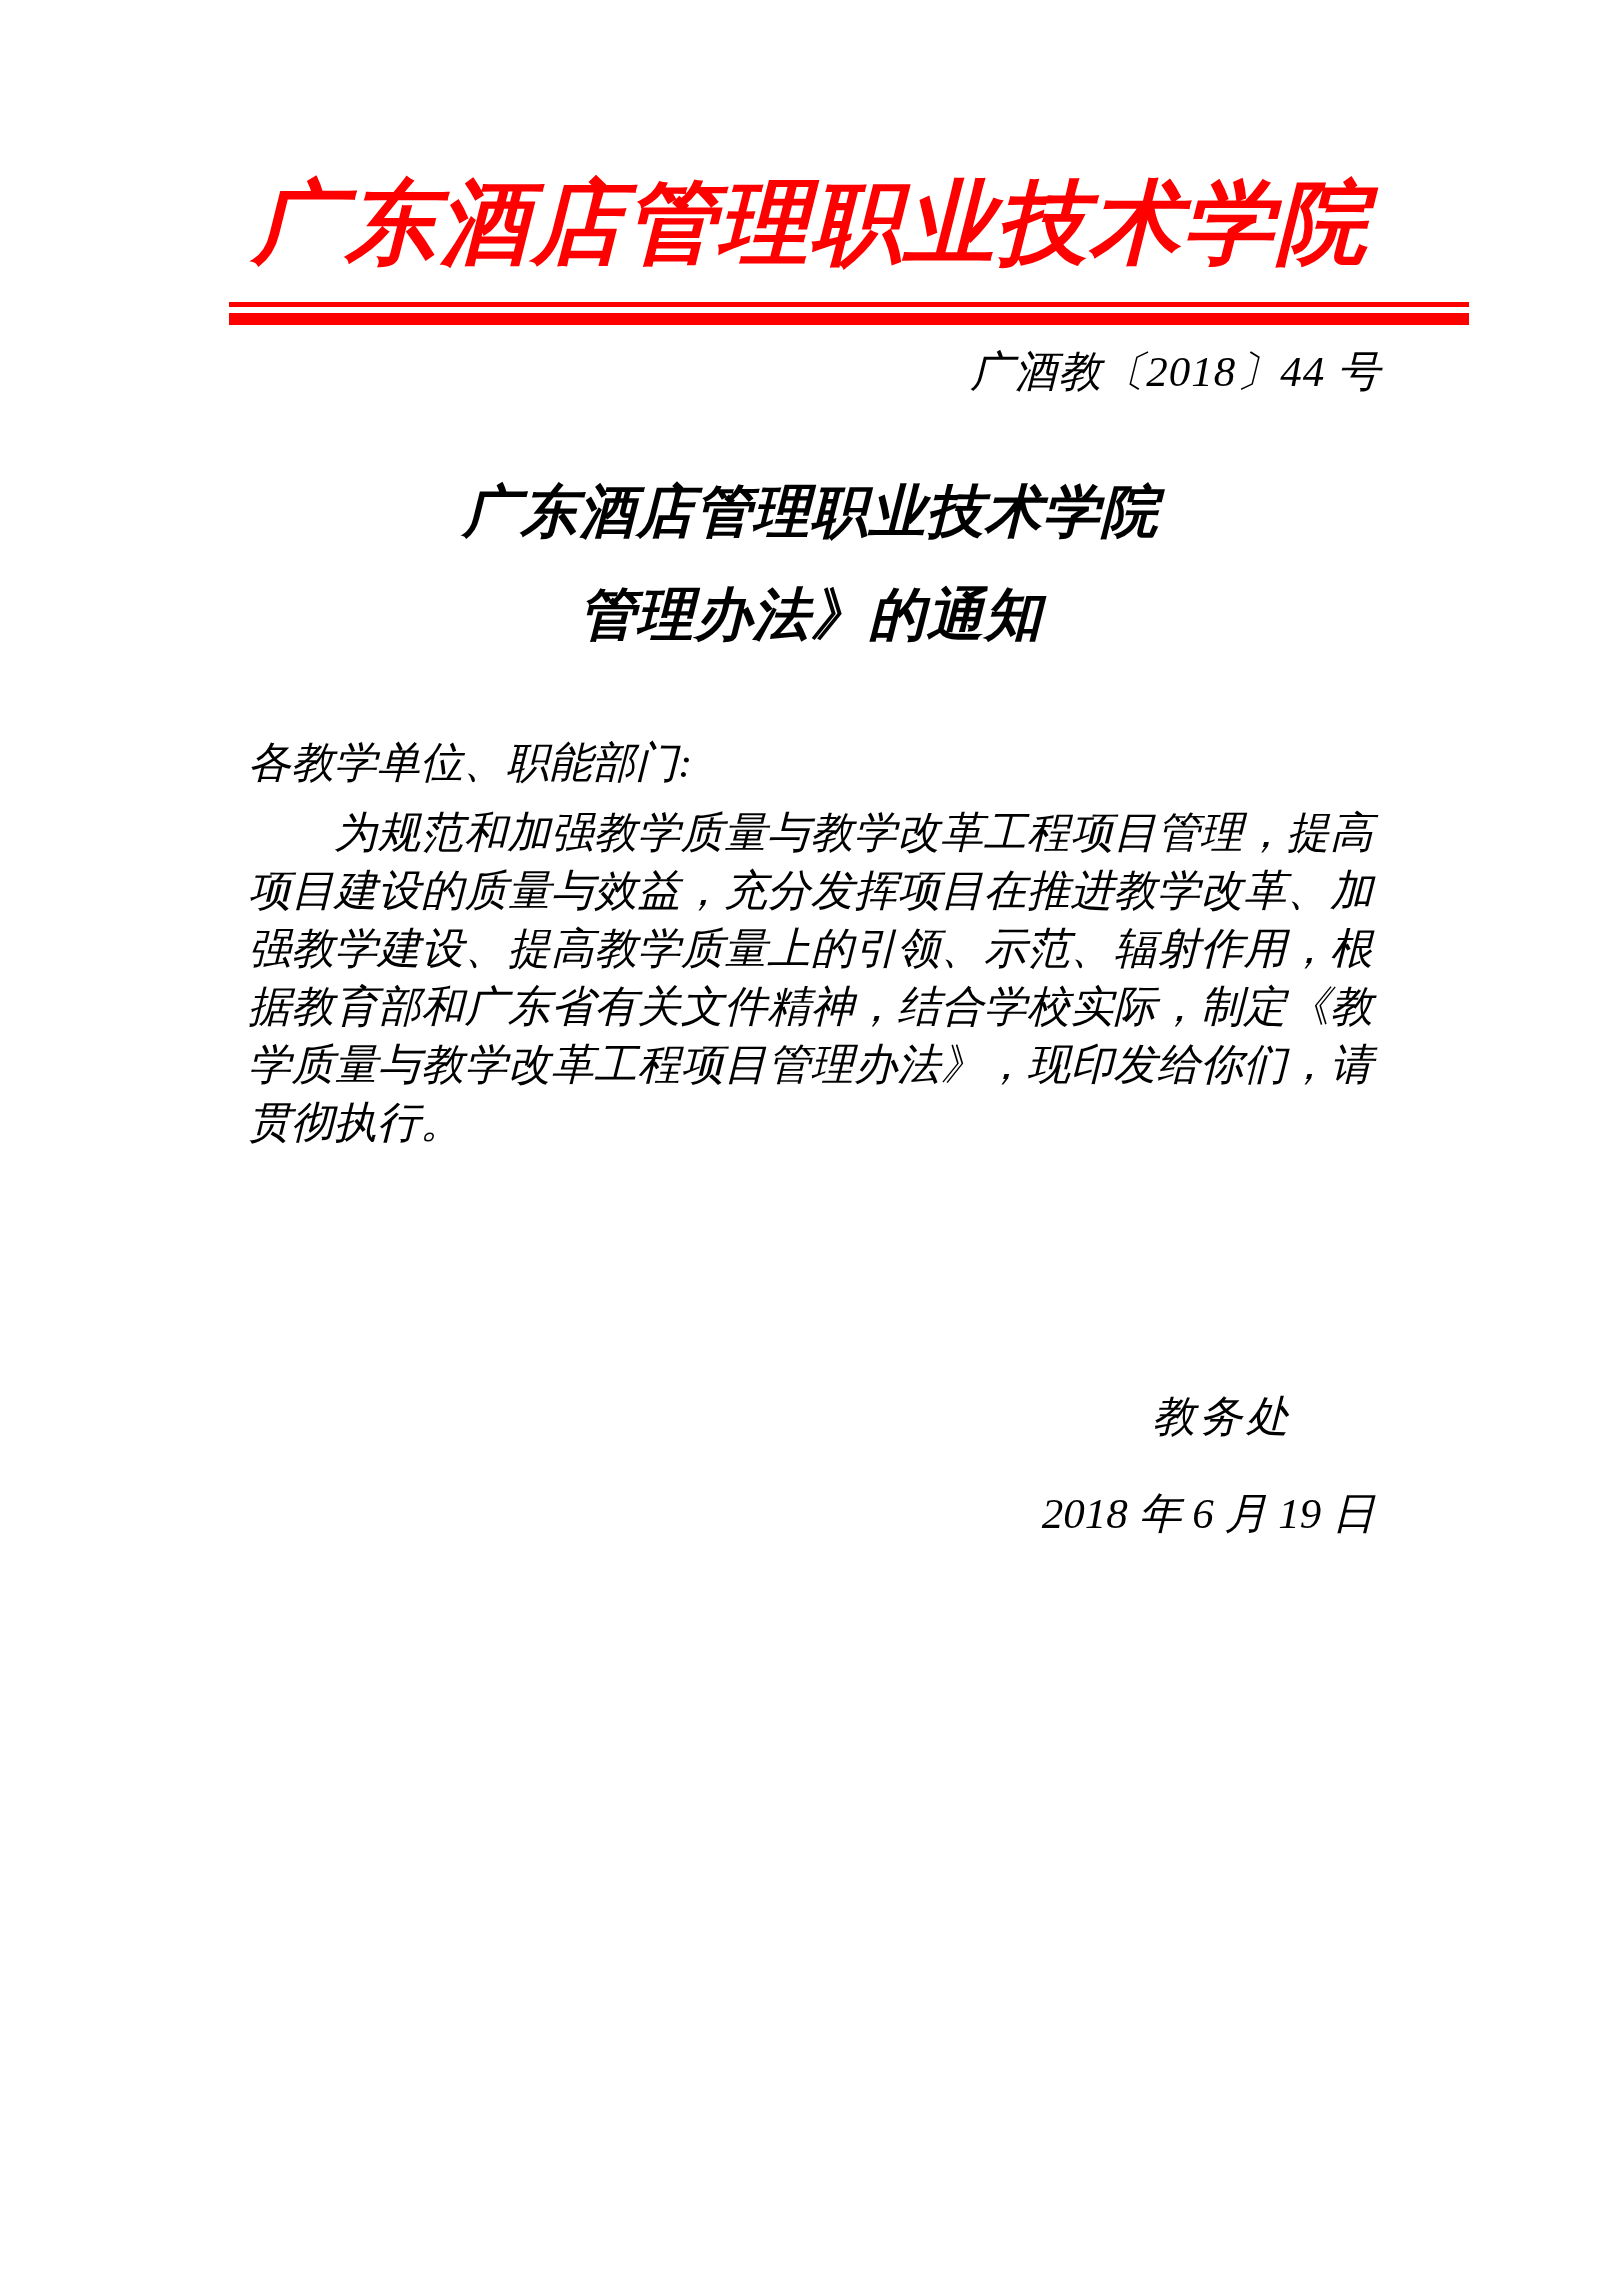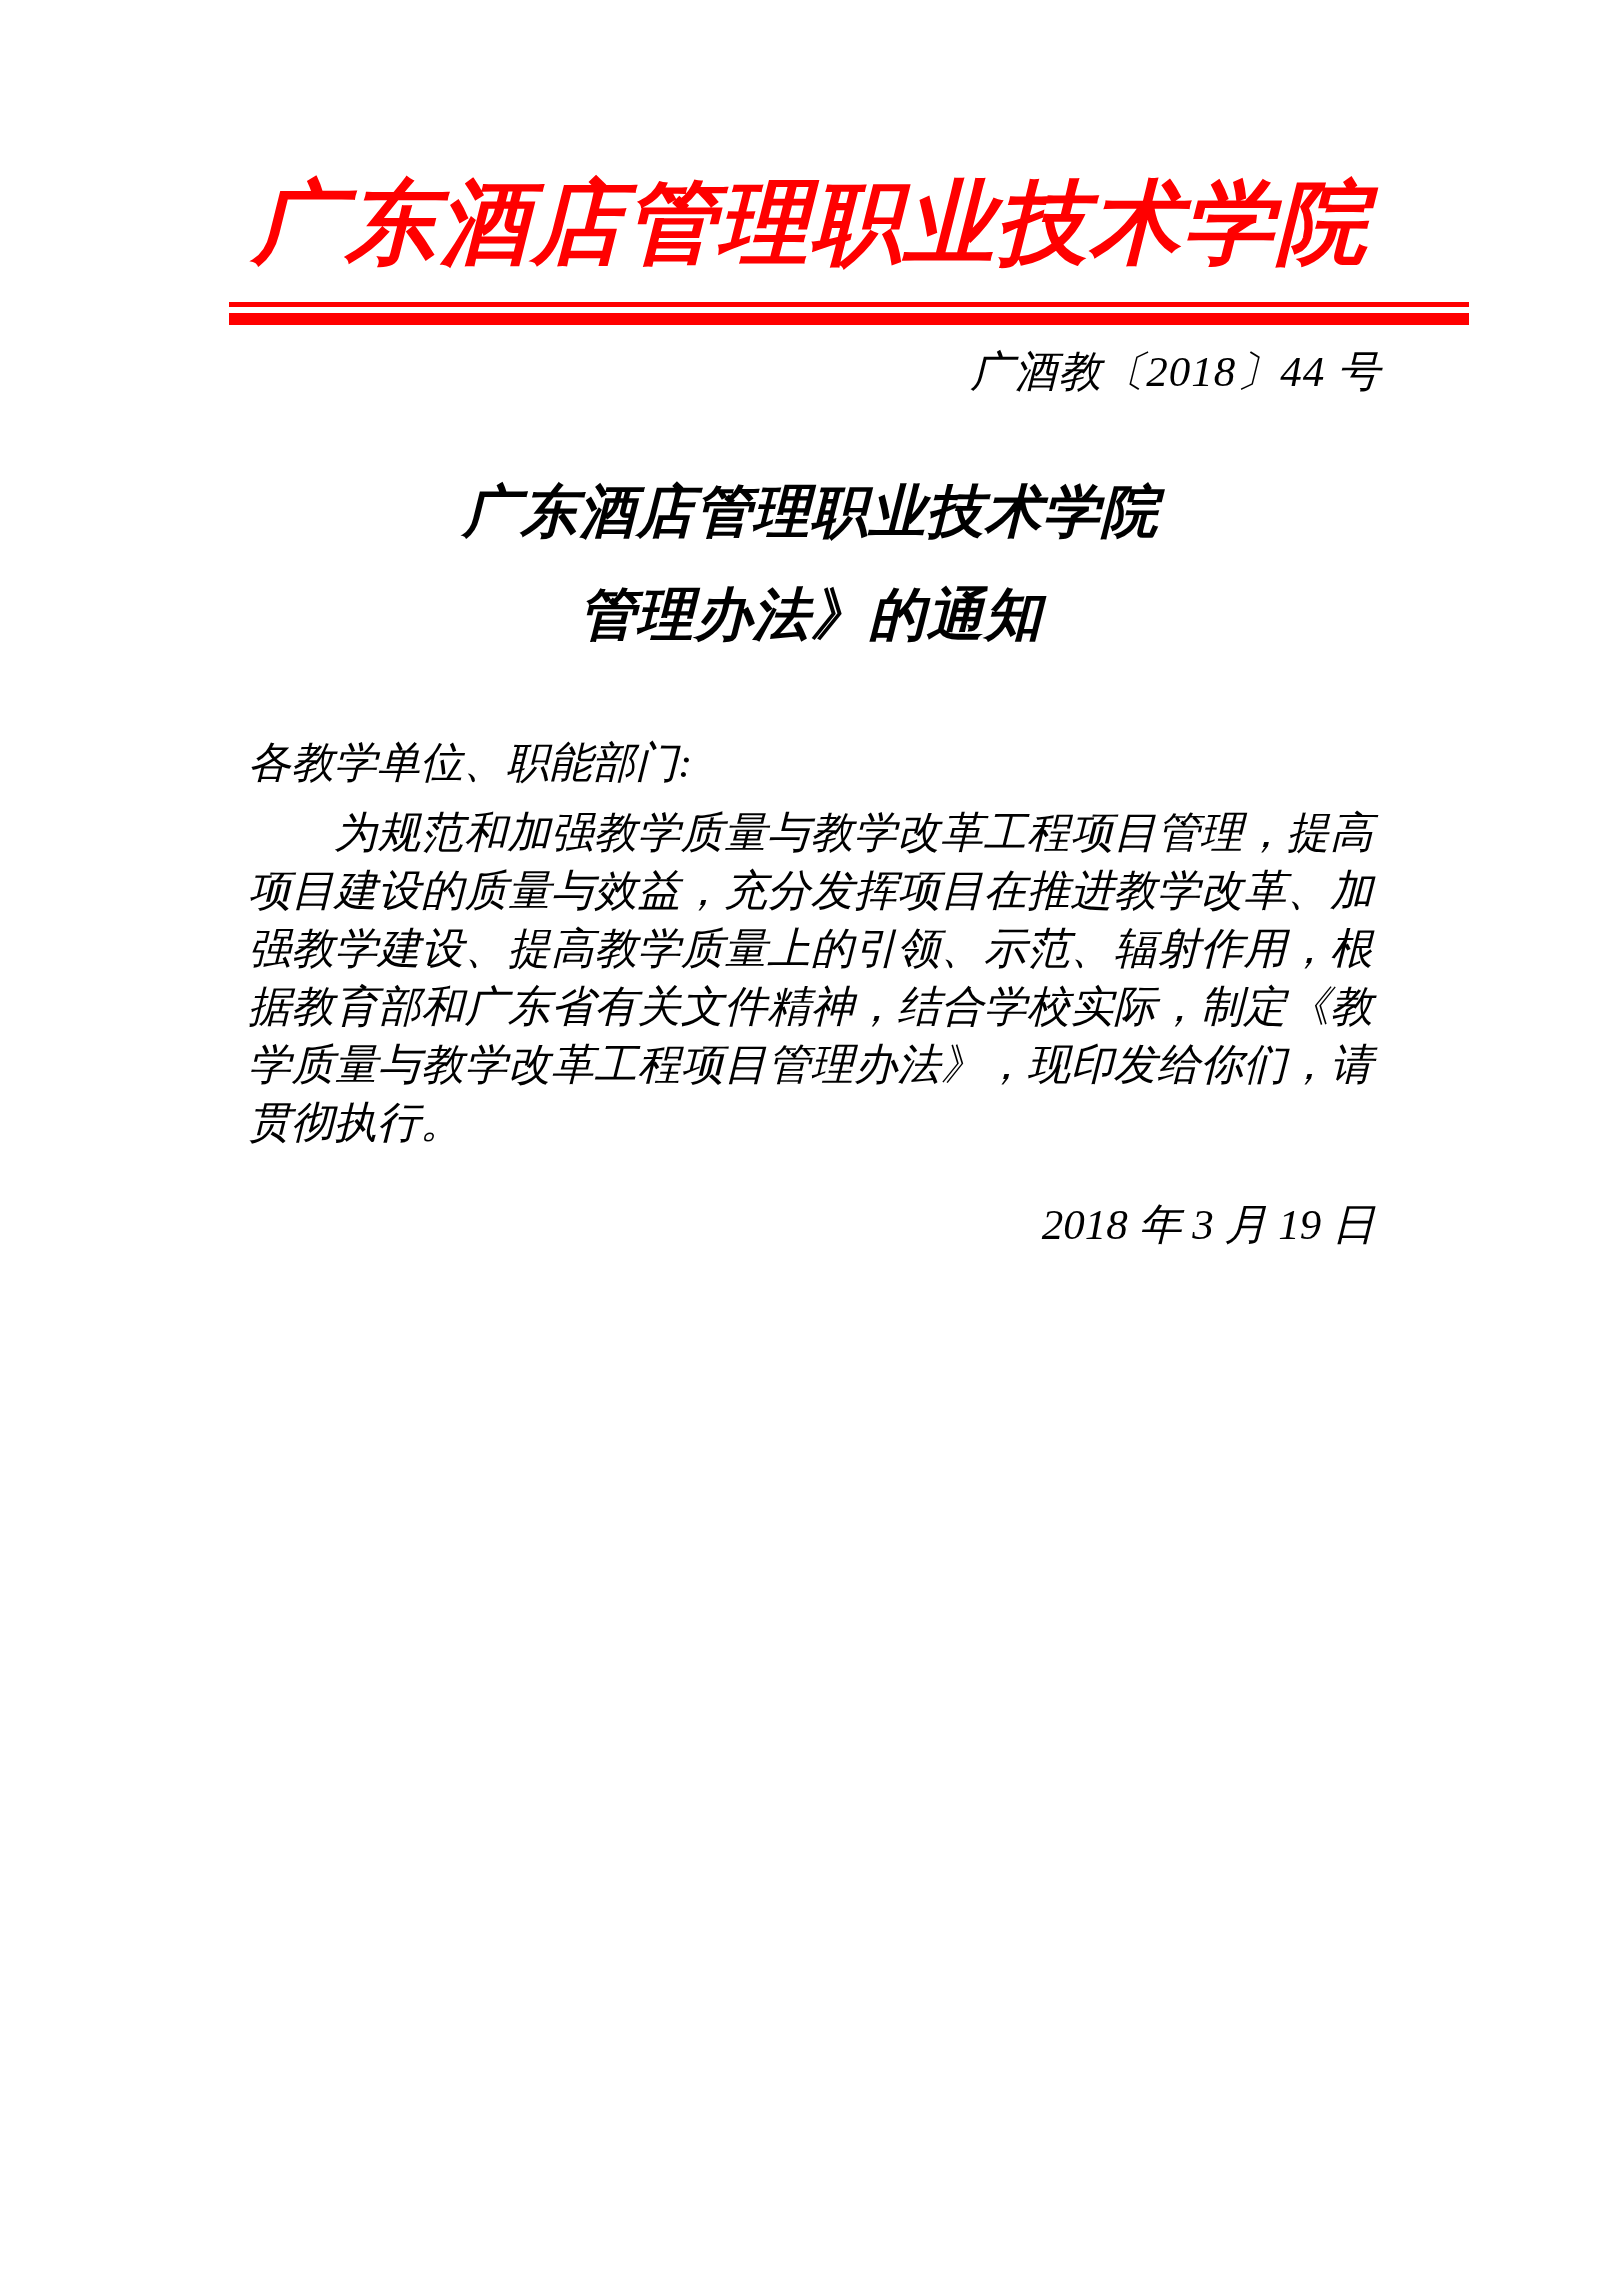--- a/index.html
+++ b/index.html
@@ -90,17 +90,18 @@
 
   <div class="notice-title">
     <div>广东酒店管理职业技术学院</div>
     <div>管理办法》的通知</div>
   </div>
 
   <div class="salutation">各教学单位、职能部门:</div>
 
   <div class="body-paragraph">为规范和加强教学质量与教学改革工程项目管理，提高项目建设的质量与效益，充分发挥项目在推进教学改革、加强教学建设、提高教学质量上的引领、示范、辐射作用，根据教育部和广东省有关文件精神，结合学校实际，制定《教学质量与教学改革工程项目管理办法》，现印发给你们，请贯彻执行。</div>
 
+  <div class="signature-department">教务处</div>
 
-  <div class="signature-date">2018 年 3 月 19 日</div>
+  <div class="signature-date">2018 年 6 月 19 日</div>
 
 </div>
 
 
 </body></html>

